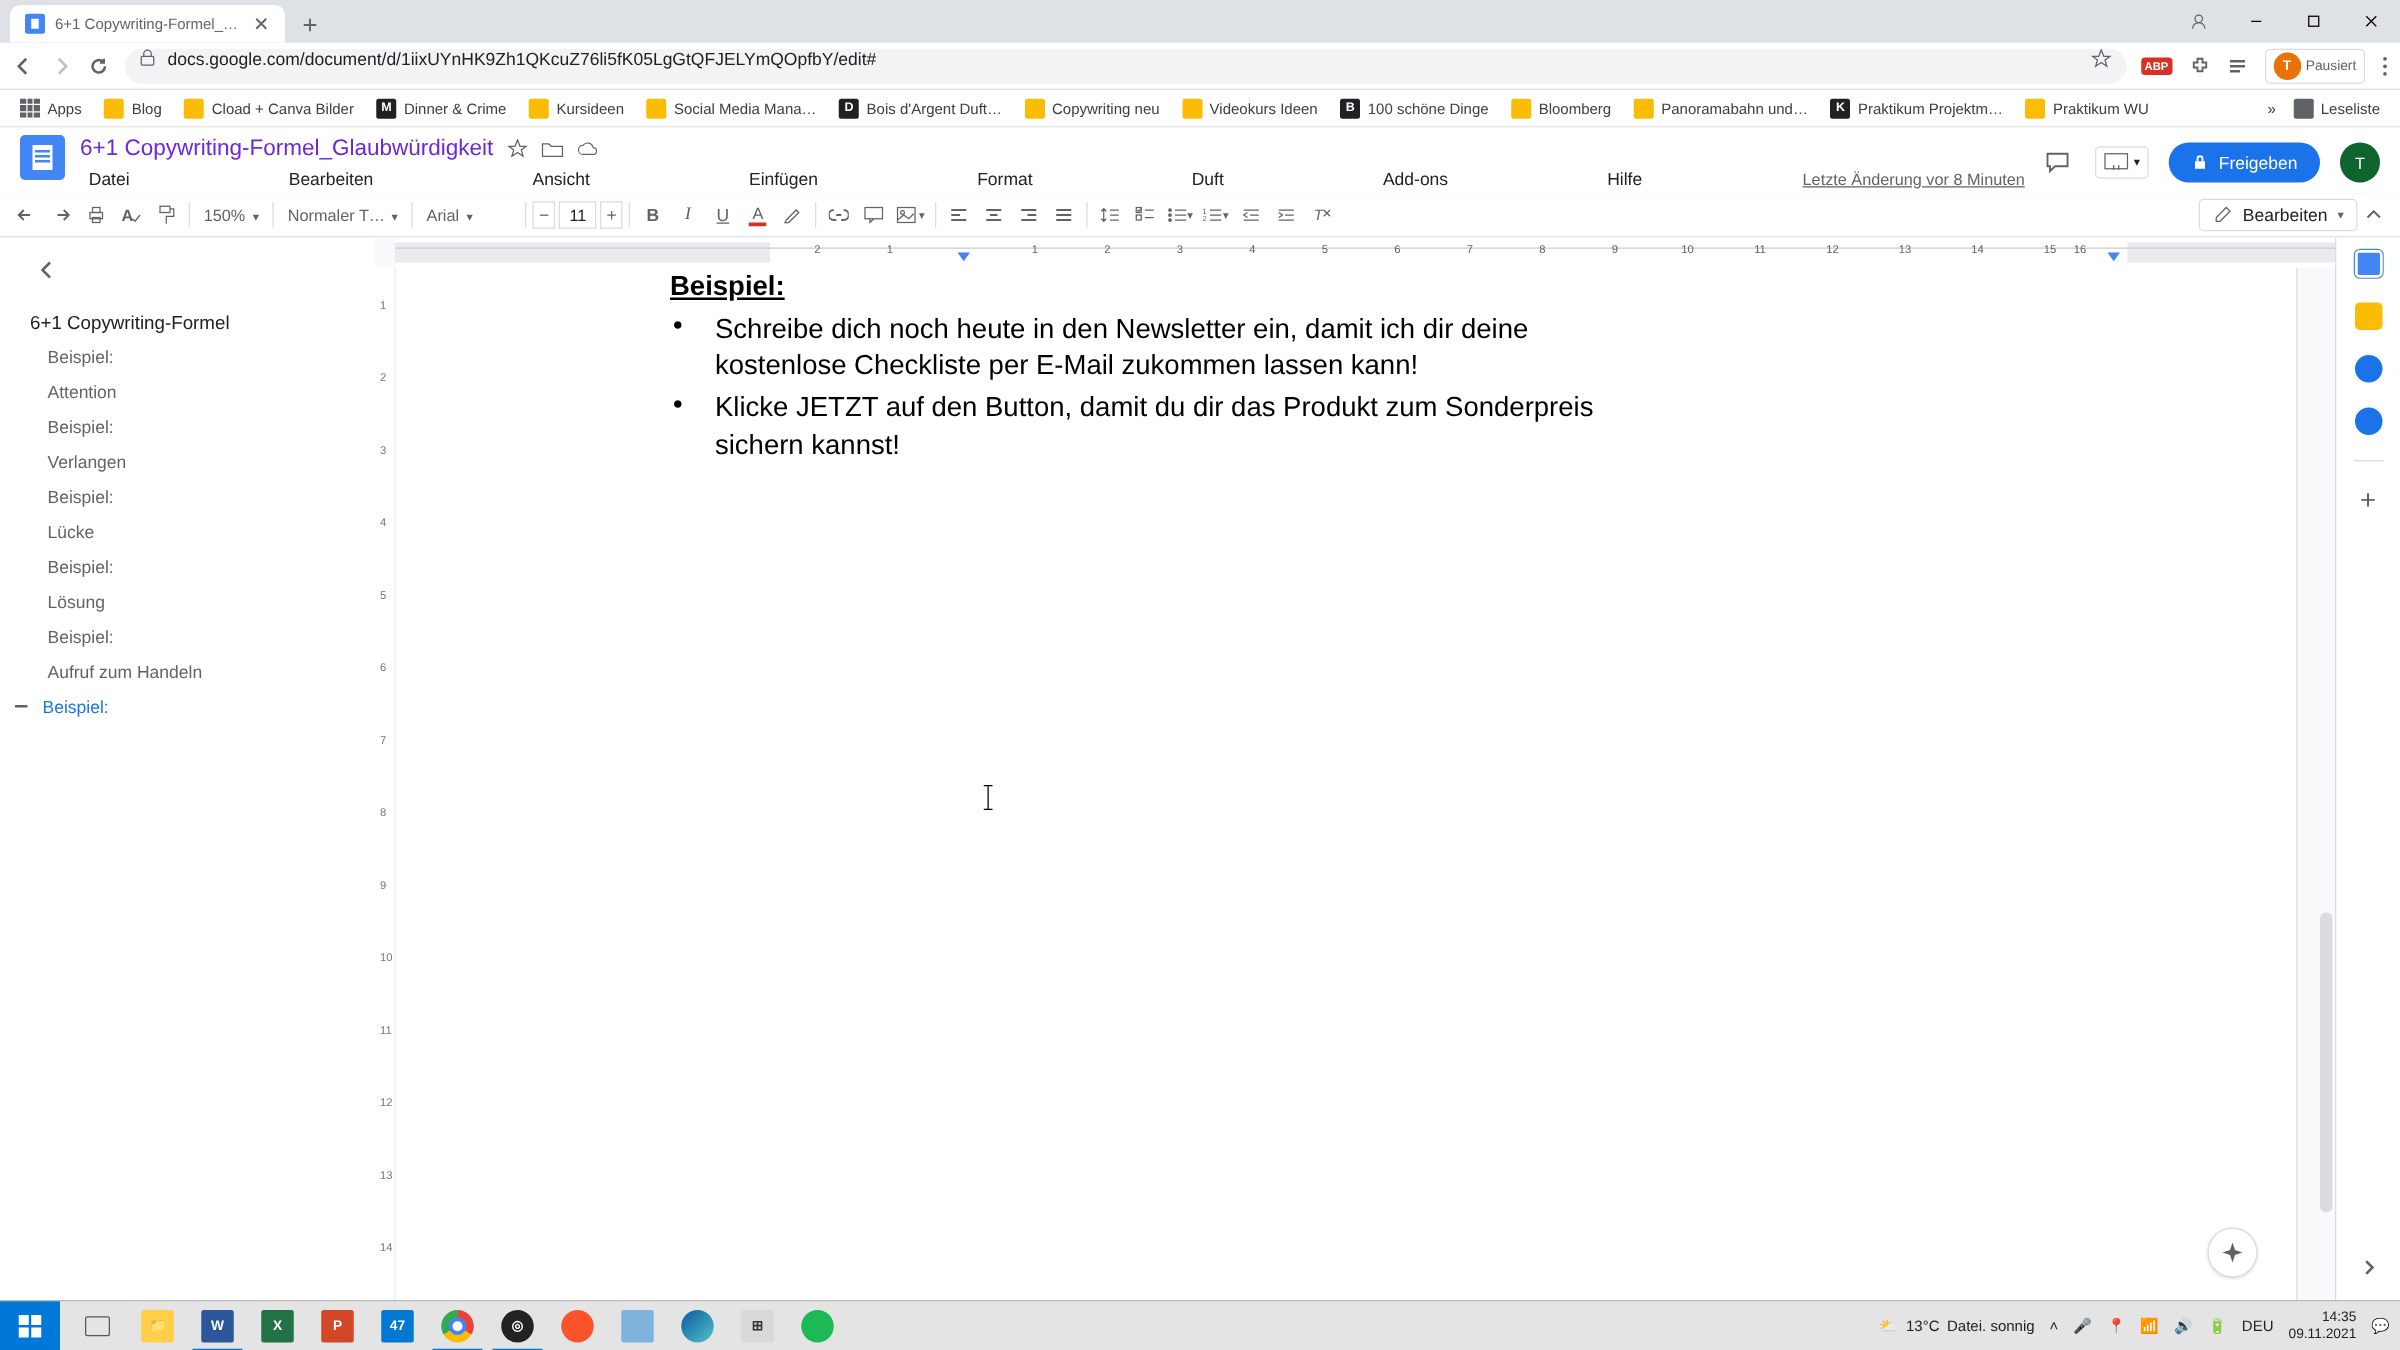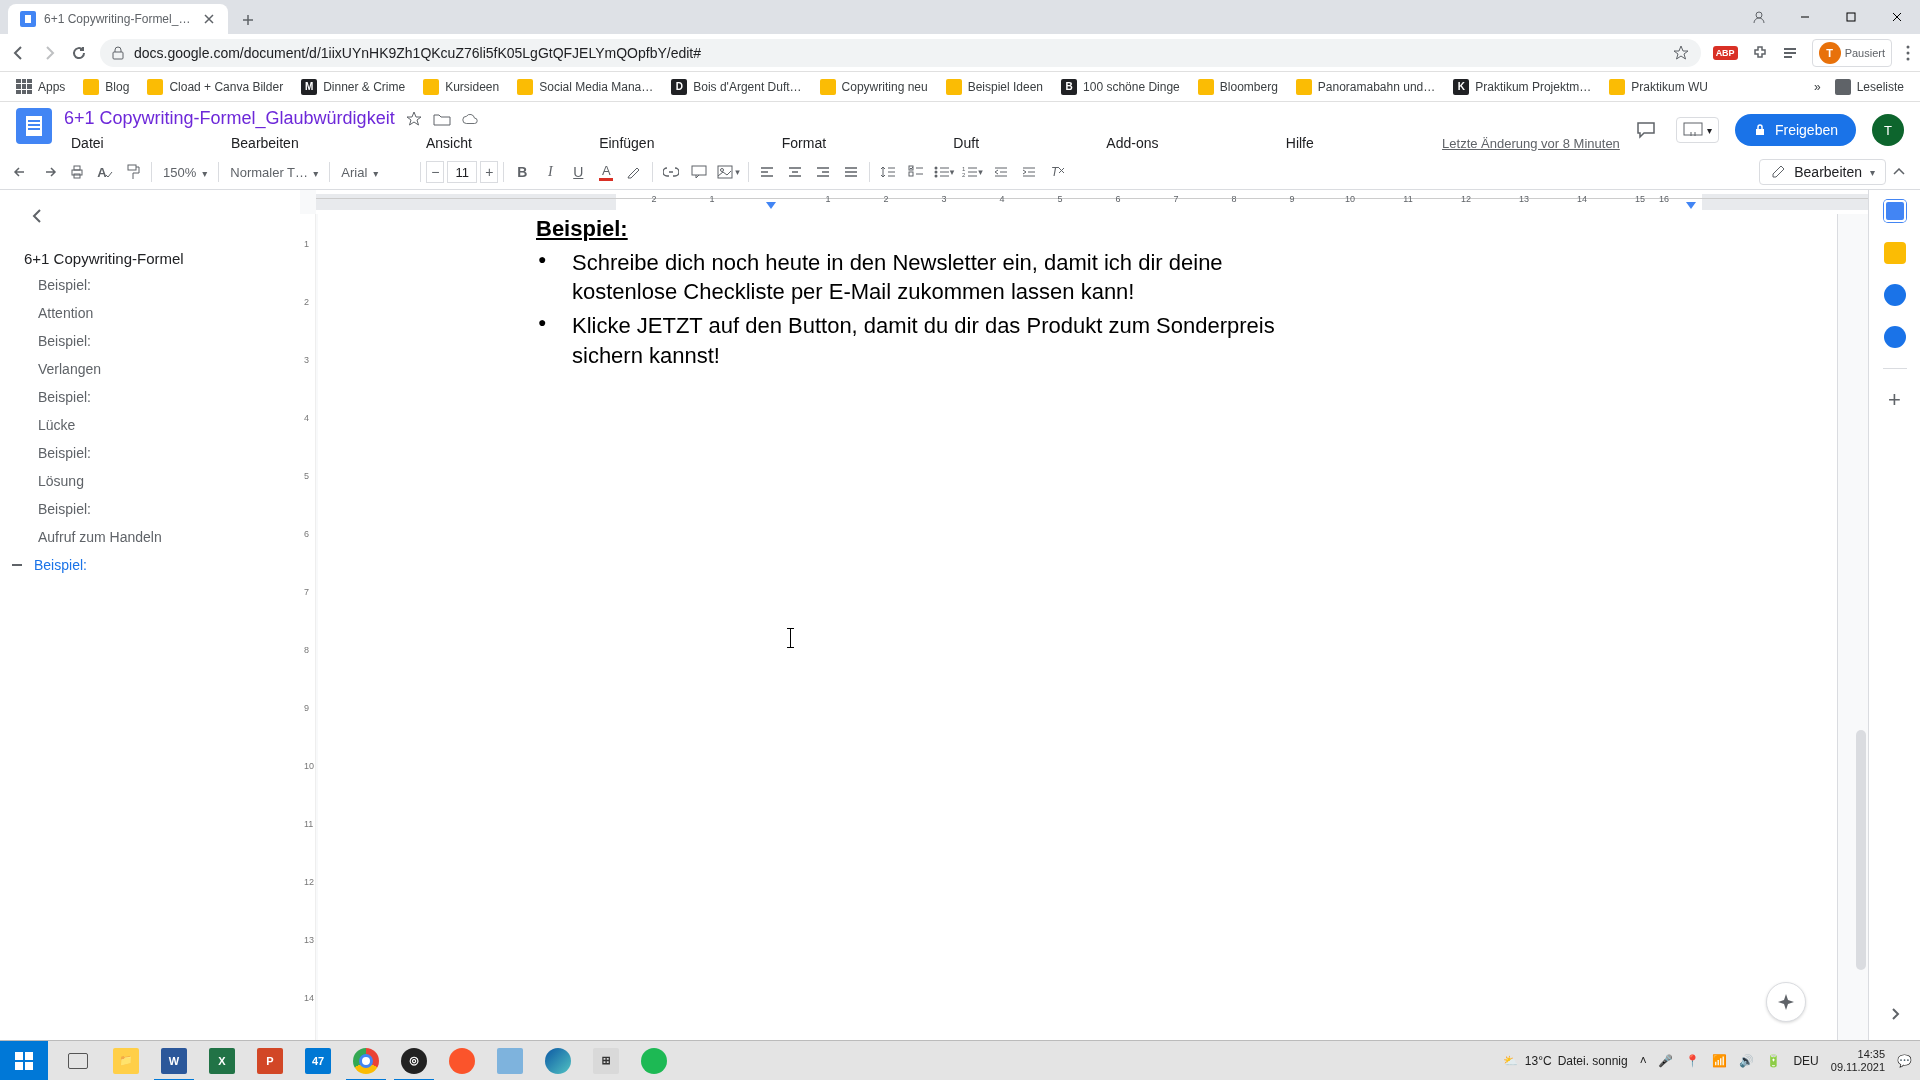--- a/index.html
+++ b/index.html
@@ -73,21 +73,21 @@
       gap: 12px;
       border-bottom: 1px solid #e0e0e0;
     }
     .nav-icon { width:18px; height:18px; color:#5f6368; display:flex; align-items:center; justify-content:center; }
     .addr-bar {
       flex:1;
       height:28px;
       background:#f1f3f4;
       border-radius:14px;
       display:flex;
-      align-items:center;
+      align-items:flex-start;
       padding:0 12px;
       gap:10px;
       font-size:14px;
       color:#5f6368;
     }
     .addr-bar .url { flex:1; color:#202124; }
     .addr-actions { display:flex; align-items:center; gap:14px; color:#5f6368; }
     .abp-badge { background:#d93025; color:#fff; font-size:9px; font-weight:bold; padding:2px 3px; border-radius:3px; }
     .avatar-small { width:22px; height:22px; background:#e8710a; border-radius:50%; color:#fff; font-size:11px; font-weight:bold; display:flex; align-items:center; justify-content:center;}
     .pause-pill { border:1px solid #dadce0; border-radius:4px; font-size:11px; padding:2px 6px; color:#5f6368; display:flex; align-items:center; gap:4px;}
@@ -428,21 +428,21 @@
     <div class="bm-item">
         <div class="bm-icon dark">D</div>
         <span>Bois d'Argent Duft…</span>
       </div>
     <div class="bm-item">
         <div class="bm-icon"></div>
         <span>Copywriting neu</span>
       </div>
     <div class="bm-item">
         <div class="bm-icon"></div>
-        <span>Beispiel Ideen</span>
+        <span>Videokurs Ideen</span>
       </div>
     <div class="bm-item">
         <div class="bm-icon dark">B</div>
         <span>100 schöne Dinge</span>
       </div>
     <div class="bm-item">
         <div class="bm-icon"></div>
         <span>Bloomberg</span>
       </div>
     <div class="bm-item">

